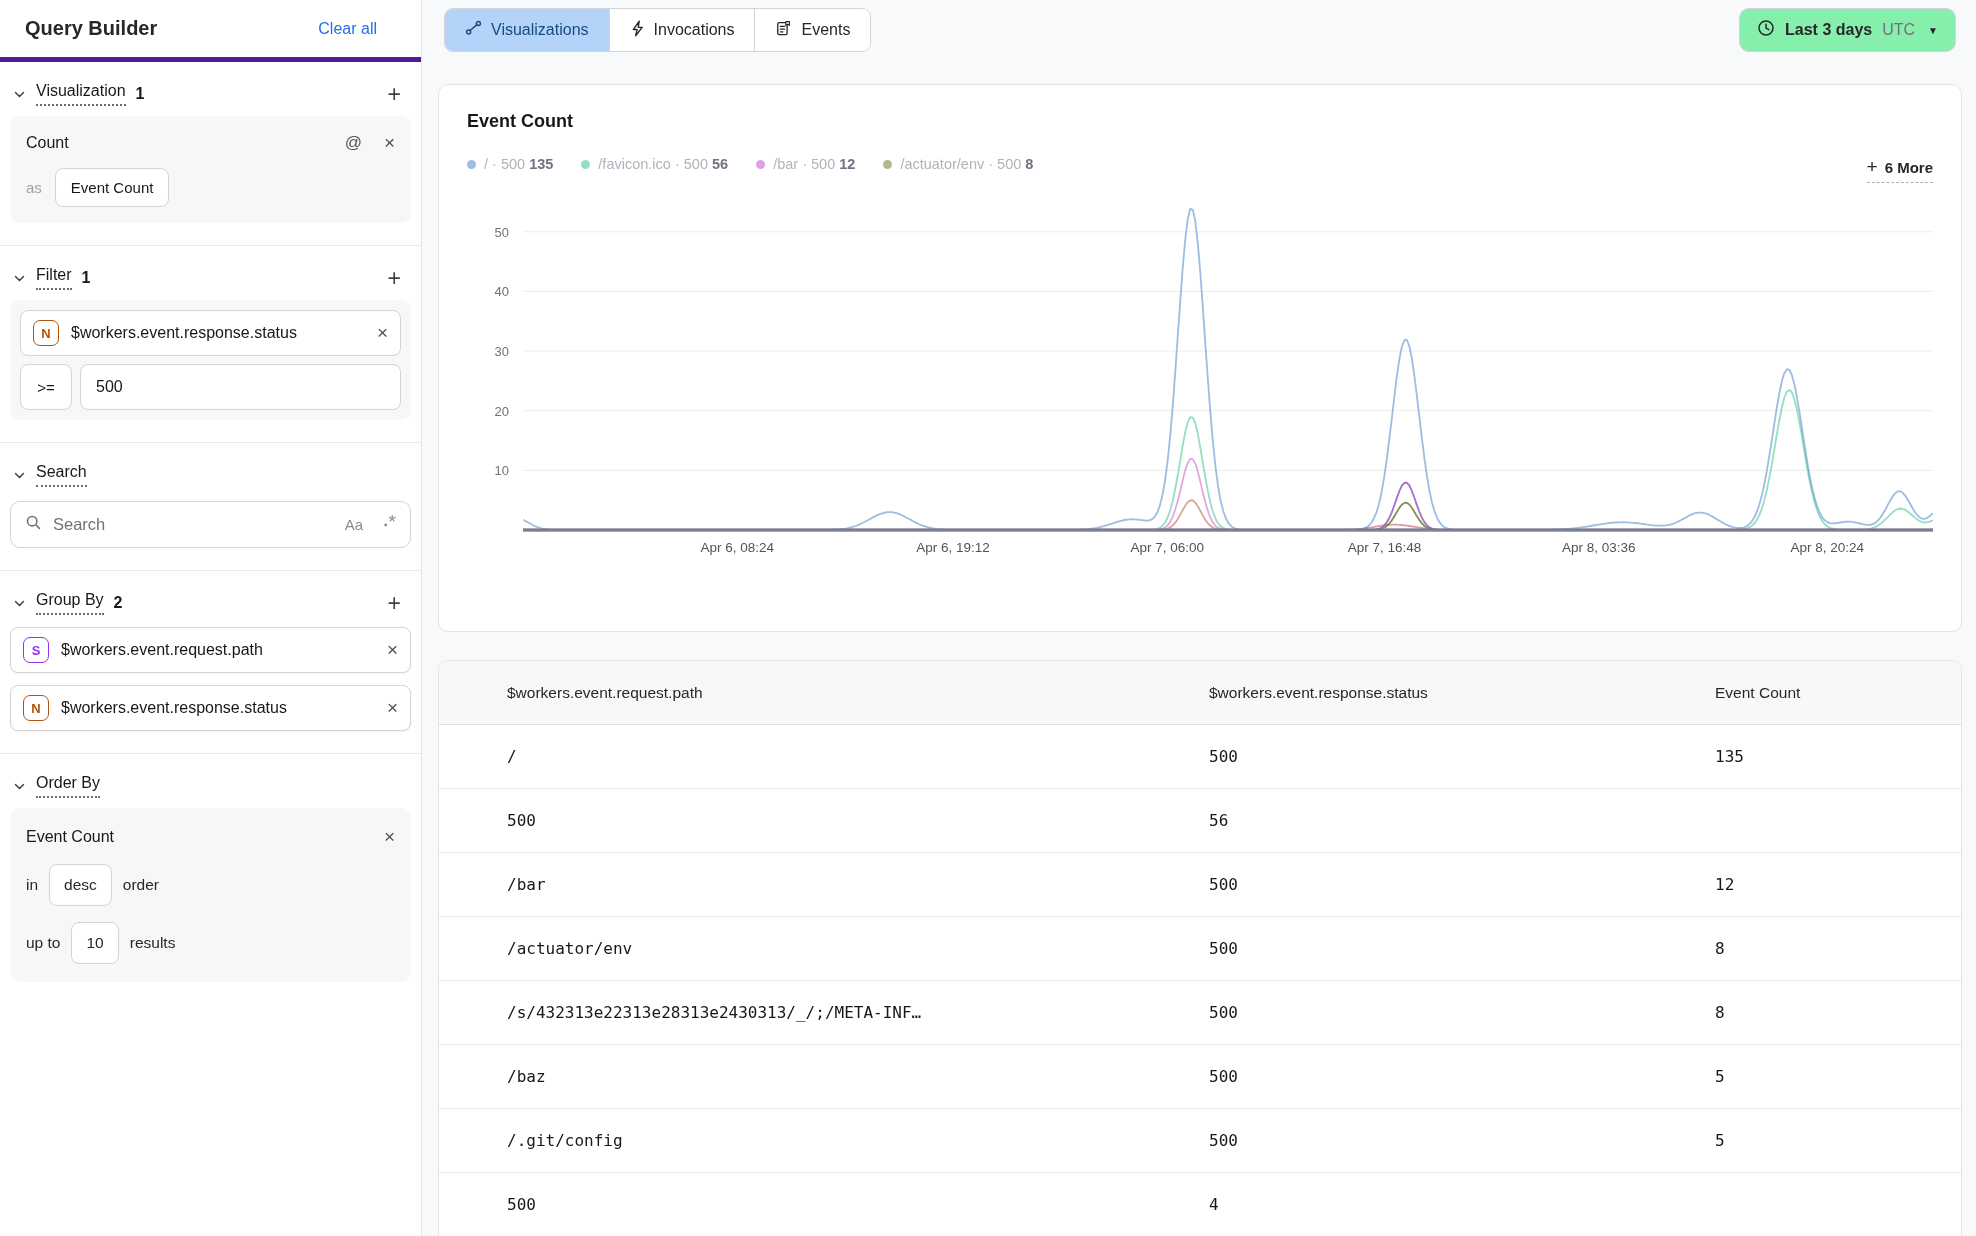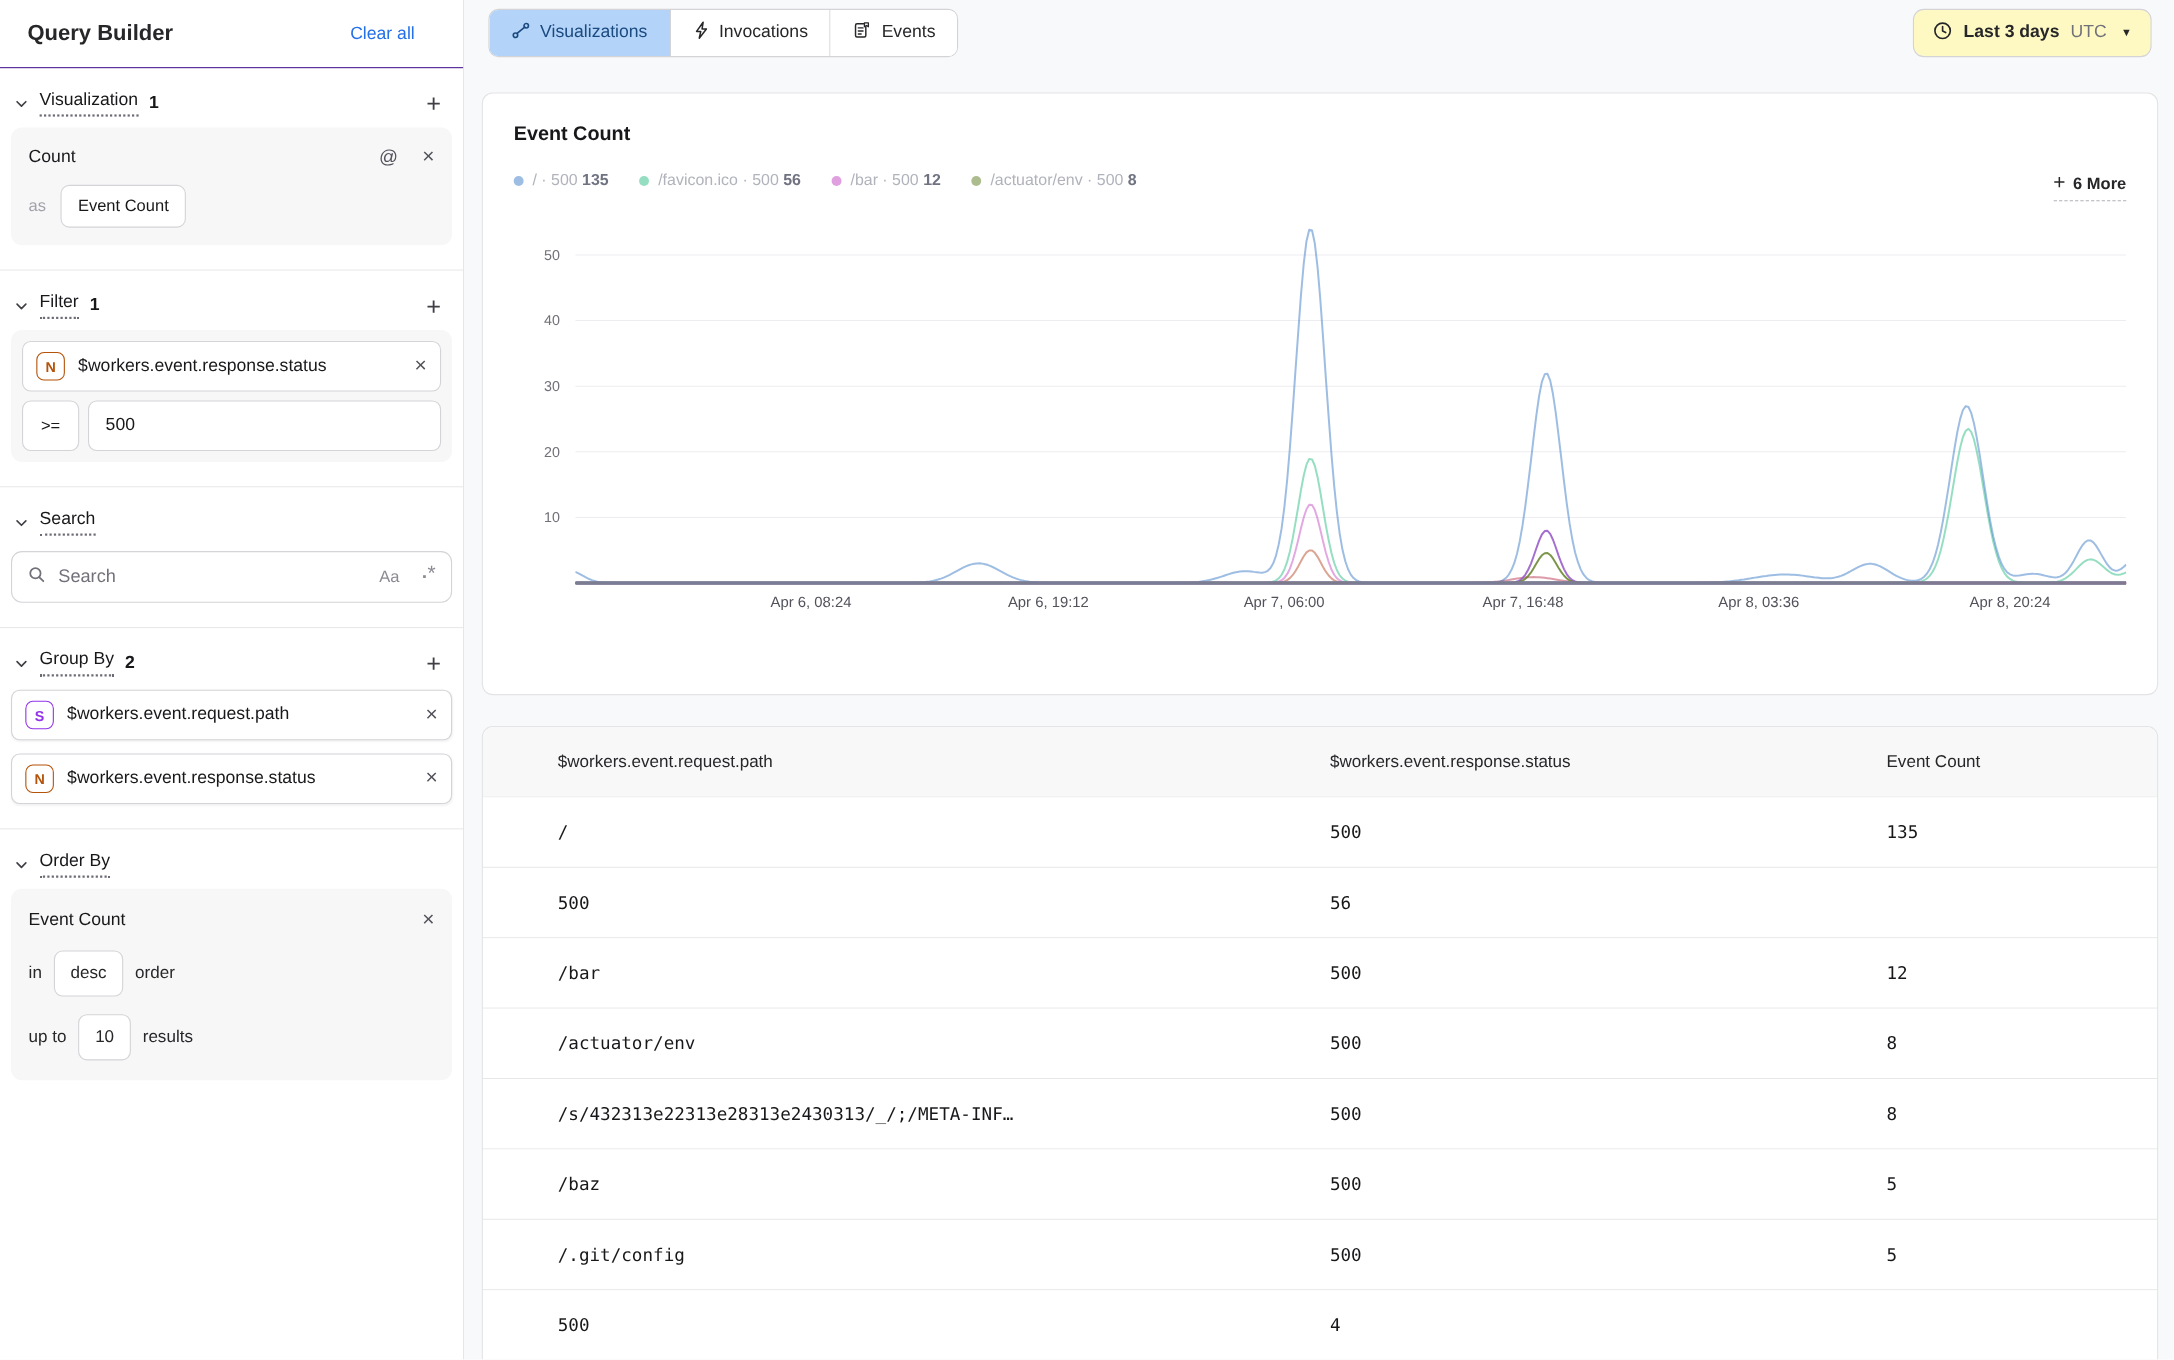--- a/index.html
+++ b/index.html
@@ -5,21 +5,21 @@
   * { box-sizing: border-box; margin: 0; padding: 0; }
   html,body { width:1976px; height:1236px; overflow:hidden; }
   body {
     display:flex;
     font-family:"Liberation Sans", sans-serif;
     background:#ffffff; color:#18181b;
     -webkit-font-smoothing:antialiased;
   }
   
   .sidebar { width:422px; min-width:422px; height:100%; background:#fff; border-right:1px solid #e4e4e7; }
-  .qb-header { display:flex; align-items:center; justify-content:space-between; height:62px; padding:0 44px 0 25px; border-bottom:1px solid #4c1d95; }
+  .qb-header { display:flex; align-items:center; justify-content:space-between; height:62px; padding:0 44px 0 25px; border-bottom:5px solid #4c1d95; }
   .qb-title { font-size:20px; font-weight:700; color:#27272a; }
   .clear-all { font-size:16px; color:#2470e8; cursor:pointer; }
 
   .section-head { display:flex; align-items:center; gap:10px; margin:20px 12px 0 13px; }
   .chev { display:flex; align-items:center; }
   .sec-label { font-size:16px; color:#18181b; border-bottom:2px dotted #6b6b74; padding-bottom:4px; cursor:pointer; }
   .sec-count { font-size:16px; font-weight:600; color:#18181b; }
   .head-spacer { flex:1; }
   .plus-btn { font-size:23px; color:#3f3f46; line-height:1; padding:0 8px; cursor:pointer; font-weight:400; }
 
@@ -59,21 +59,21 @@
   .mini-box { background:#fff; border:1px solid #d4d4d8; border-radius:8px; height:42px; padding:0 14px; display:flex; align-items:center; font-size:15.5px; cursor:pointer; }
 
   
   .main { flex:1; background:#f8f9fa; height:100%; overflow:hidden; }
   .topbar { display:flex; align-items:flex-start; padding:8px 20px 0 22px; }
   .tabs { display:flex; border:1px solid #d4d4d8; border-radius:9px; overflow:hidden; background:#fff; height:44px; }
   .tab { display:flex; align-items:center; gap:9px; padding:0 20px; font-size:16px; color:#27272a; background:#fff; border-right:1px solid #d4d4d8; cursor:pointer; white-space:nowrap; }
   .tab:last-child { border-right:none; }
   .tab.active { background:#b3d3f8; color:#1b4a80; font-weight:500; }
   .spacer { flex:1; }
-  .time-picker { display:flex; align-items:center; gap:10px; border:1px solid #d4d4d8; background:#fef9c3; border-radius:10px; height:44px; padding:0 17px; cursor:pointer; }
+  .time-picker { display:flex; align-items:center; gap:10px; border:1px solid #d4d4d8; background:#86efac; border-radius:10px; height:44px; padding:0 17px; cursor:pointer; }
   .tp-range { font-size:16px; font-weight:600; color:#27272a; }
   .tp-tz { font-size:16px; color:#71717a; }
   .tp-caret { font-size:10px; color:#27272a; margin-left:3px; }
 
   .card { background:#fff; border:1px solid #e4e4e7; border-radius:10px; margin:0 14px 0 16px; }
   .chart-card { margin-top:32px; height:548px; padding:26px 28px; }
   .chart-title { font-size:18px; font-weight:700; color:#18181b; }
   .legend-row { display:flex; align-items:flex-start; margin-top:24px; }
   .legend { display:flex; gap:28px; flex:1; flex-wrap:wrap; }
   .legend-item { display:flex; align-items:center; gap:8px; font-size:14.5px; color:#b0b3bb; cursor:pointer; }

